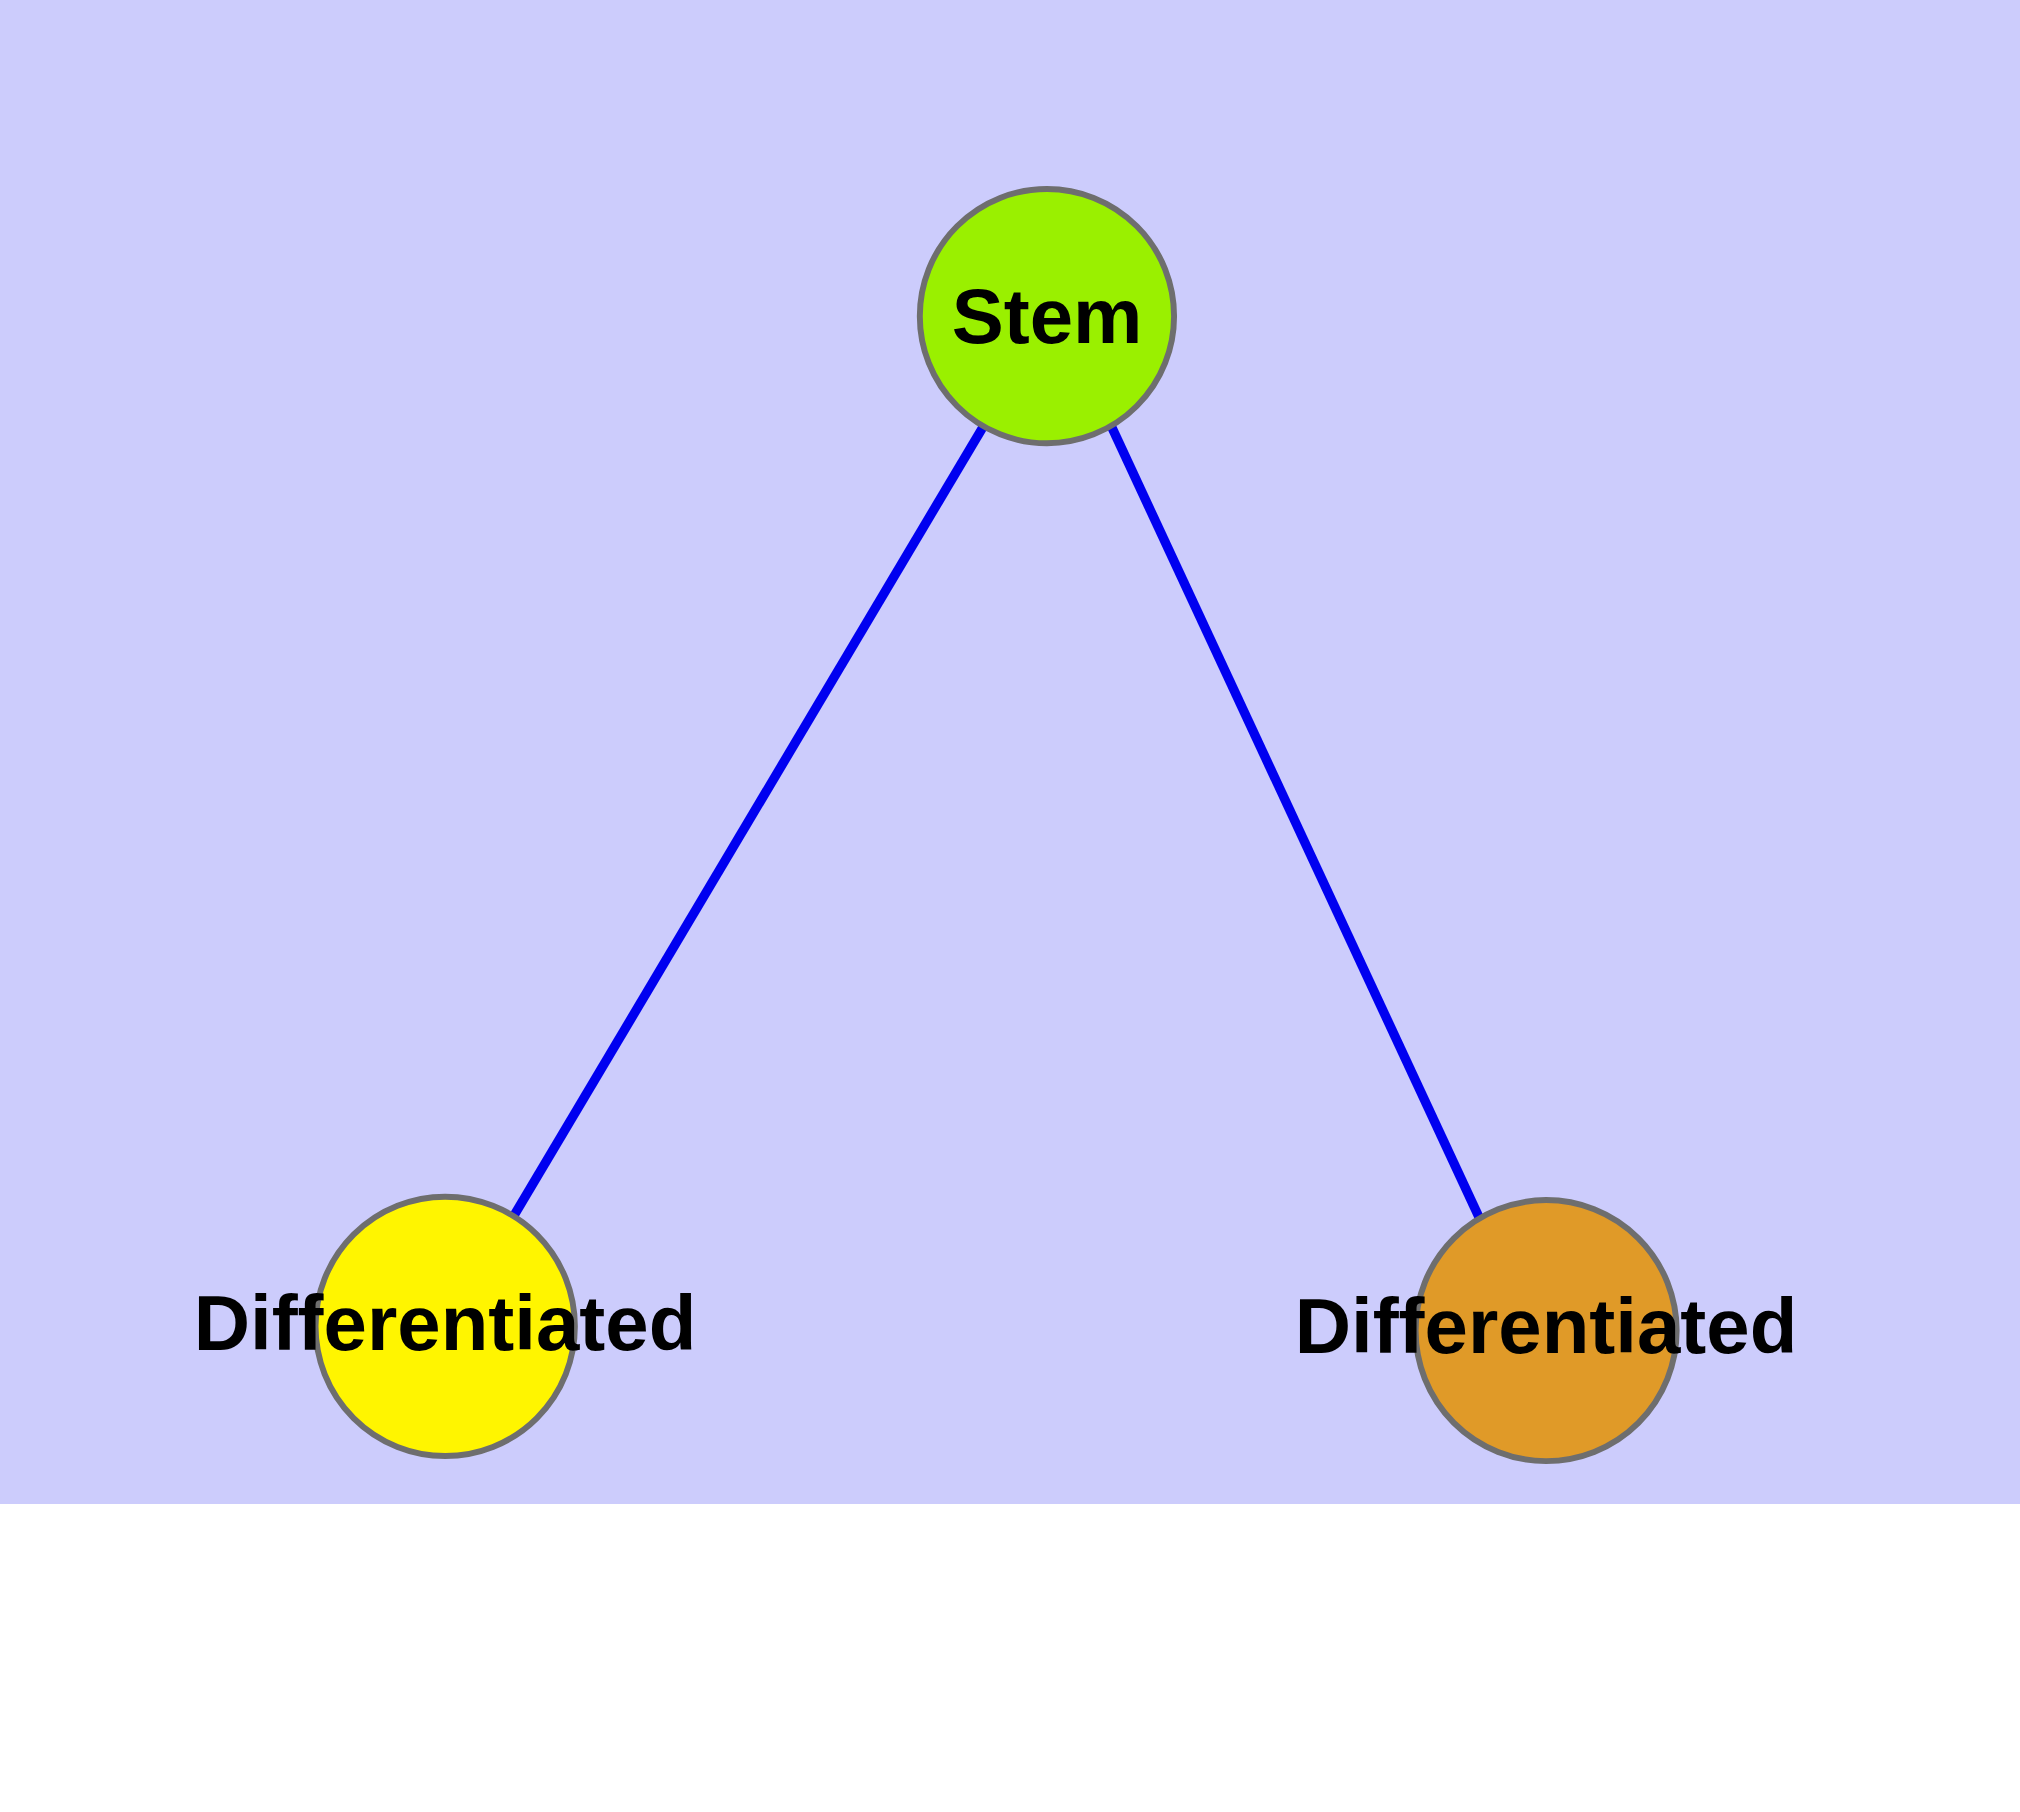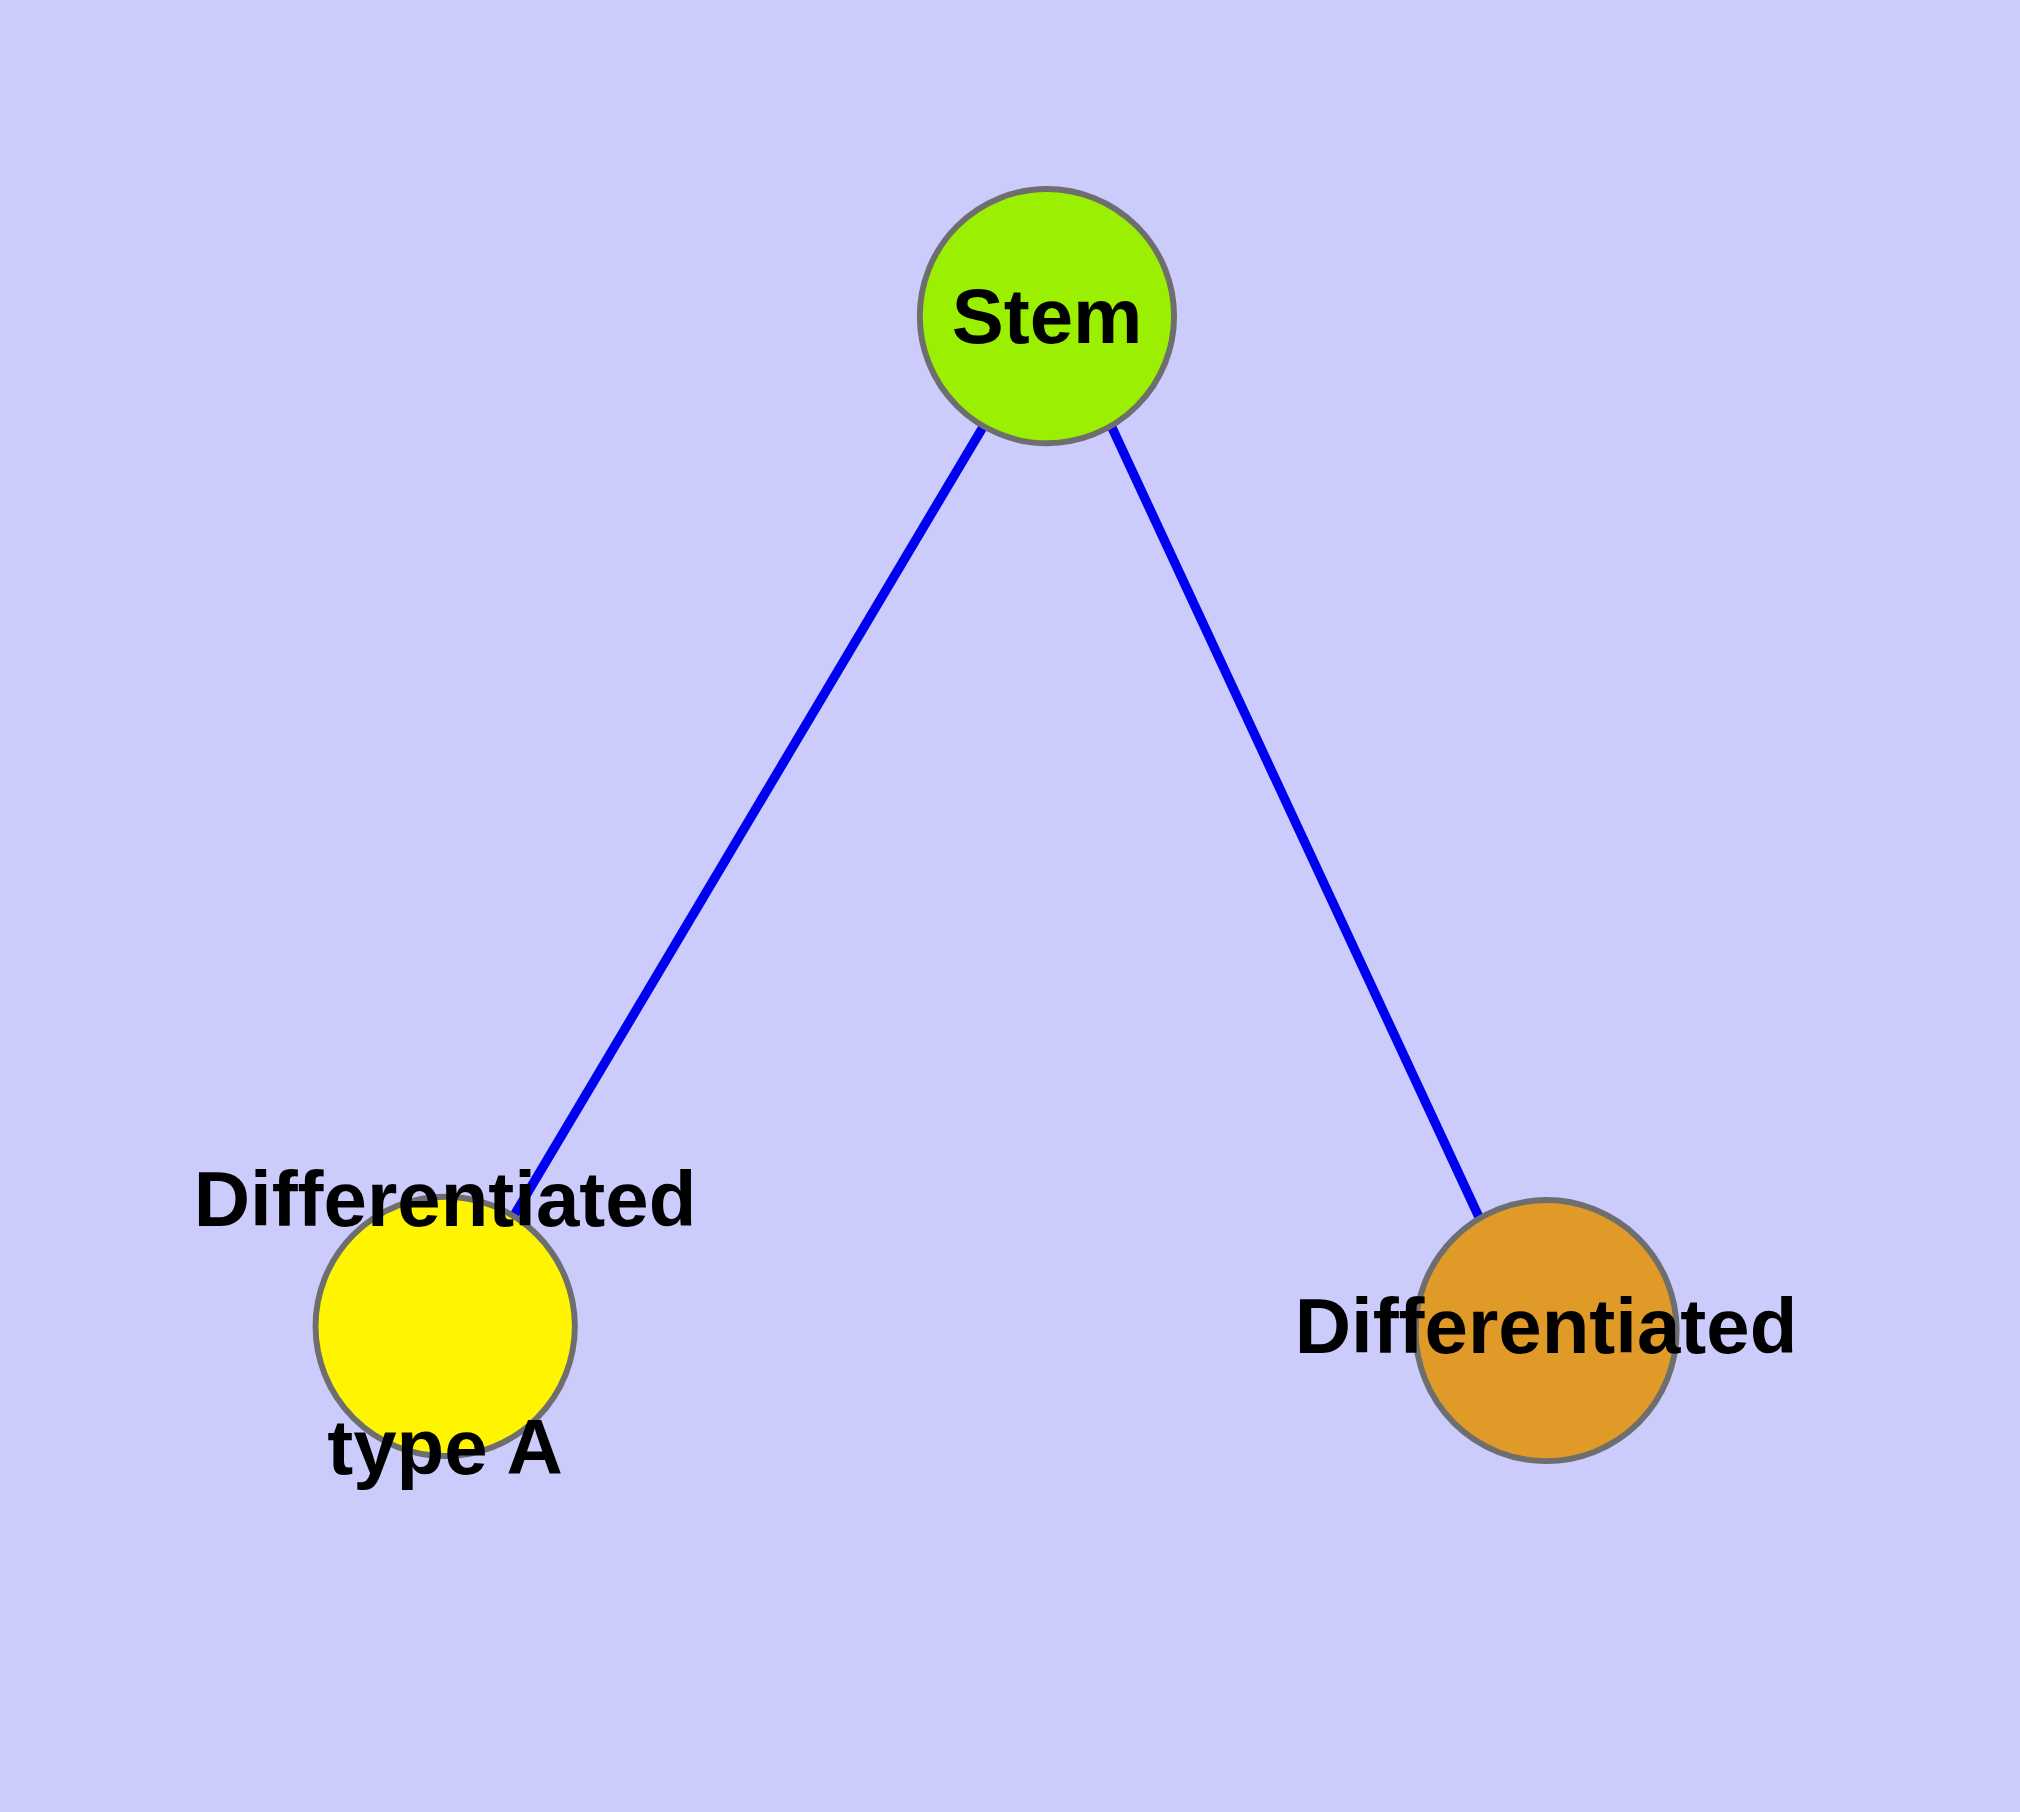--- a/index.html
+++ b/index.html
@@ -54,21 +54,21 @@
   #label-diffB {
     font-size: 78px;
     left: 1546px;
     top: 1327px;
     transform: translate(-50%, -50%);
   }
 </style>
 </head>
 <body>
 
-<div id="canvas" style="width: 2021px; height: 1812px;">
+<div id="canvas" style="width: 2021px; height: 1504px;">
 
   <div id="graph-bg" style="background: rgb(204, 204, 252); width: 2021px; height: 1812px;"></div>
 
   <svg id="graph-svg" viewBox="0 0 2384 2138" xmlns="http://www.w3.org/2000/svg">
 
     <rect id="bg-rect" x="0" y="0" width="2384" height="2138" fill="#ccccfc"></rect>
 
     <g id="edges-group">
       <line id="edge-stem-diffA" stroke-linecap="butt" x1="1160" y1="503" x2="601" y2="1443" stroke="#0000f0" stroke-width="11"></line>
       <line id="edge-stem-diffB" stroke-linecap="butt" x1="1311" y1="503" x2="1748" y2="1443" stroke="#0000f0" stroke-width="11"></line>
@@ -78,21 +78,20 @@
       <circle id="node-stem" cx="1235" cy="373" r="150" fill="#9af000" stroke="#6e6e6e" stroke-width="7"></circle>
       <circle id="node-diffA" cx="525" cy="1565" r="153" fill="#fff500" stroke="#6e6e6e" stroke-width="7"></circle>
       <circle id="node-diffB" cx="1824" cy="1570" r="154" fill="#e09a28" stroke="#6e6e6e" stroke-width="7"></circle>
     </g>
   </svg>
 
   <div class="node-label" id="label-stem" style="font-size: 78px; color: rgb(0, 0, 0);">Stem</div>
 
   <div class="node-label" id="label-diffA" style="font-size: 78px; color: rgb(0, 0, 0);">
     <div>Differentiated</div>
-    <div>type A</div>
   </div>
 
   <div class="node-label" id="label-diffB" style="font-size: 78px; color: rgb(0, 0, 0);">
     <div>Differentiated</div>
   </div>
 
 </div>
 
 
 </body></html>

